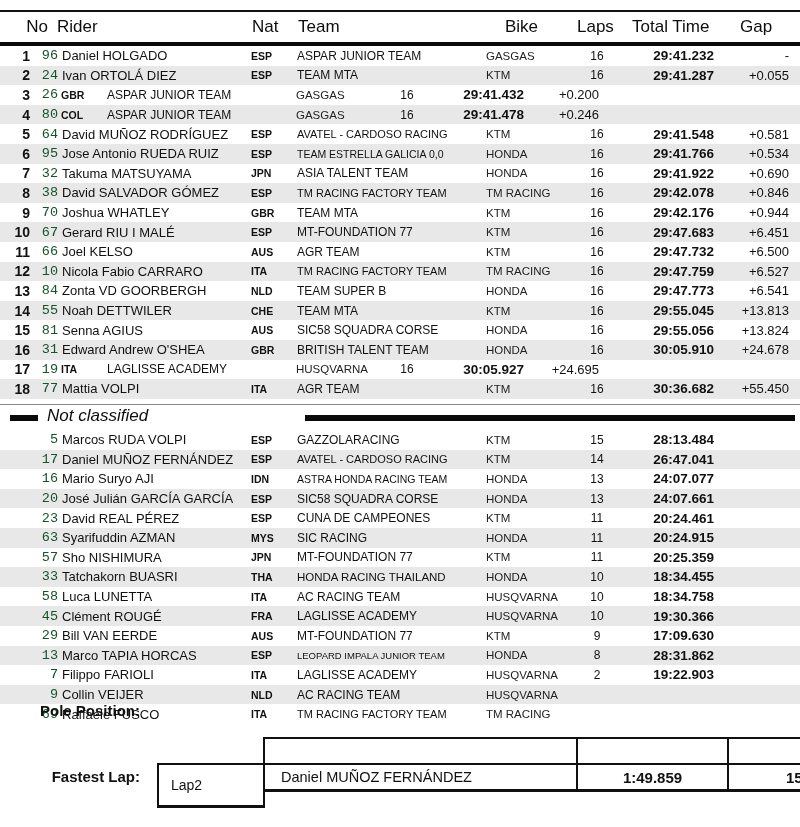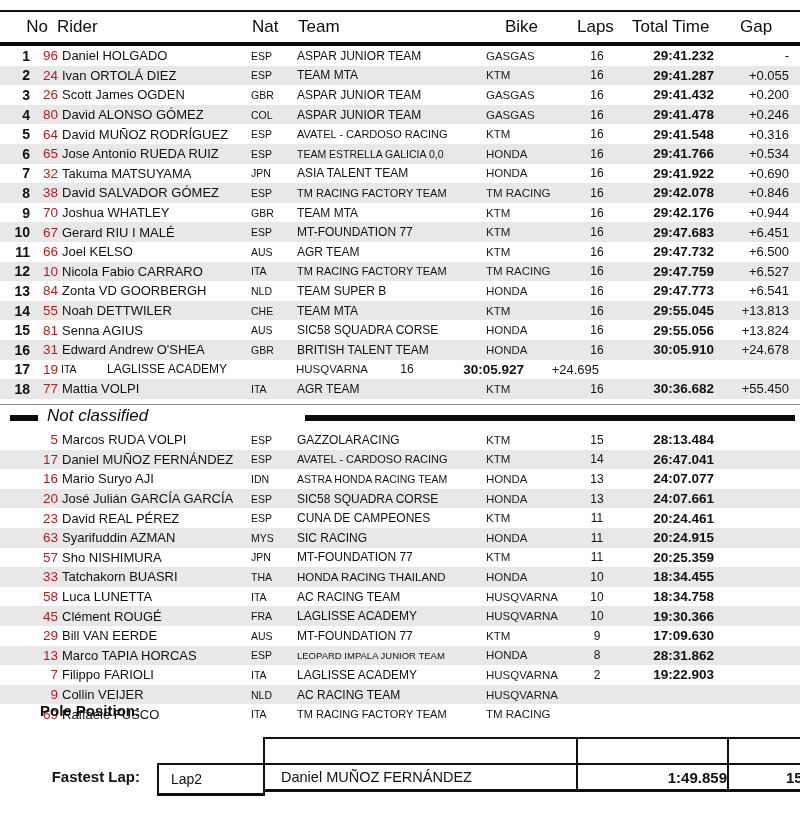--- a/index.html
+++ b/index.html
@@ -11,23 +11,23 @@
   .topline{position:absolute;left:0;top:10px;width:800px;height:2px;background:#111;}
   .hdr{position:absolute;left:0;top:13px;width:648px;height:29px;font-size:17px;color:#0d0d0d;}
   .hdr span{position:absolute;top:4px;white-space:nowrap;}
   .thickline{position:absolute;left:0;top:42px;width:800px;height:4px;background:#0a0a0a;}
 
   
   .rows{position:absolute;left:0;width:800px;}
   .rrow{display:flex;align-items:center;height:19.6px;white-space:nowrap;}
   .rrow:nth-child(even){background:#e8e8e8;}
   .c-pos{width:30px;text-align:right;font-weight:700;font-size:14px;}
-  .c-no{width:26px;margin-left:2px;text-align:right;font-size:13.5px;color:#b91c1c;}
+  .c-no{width:26px;margin-left:2px;text-align:right;font-size:13.5px;color:#14532d;font-family:Liberation Mono, monospace;}
   .c-name{width:186px;margin-left:4px;font-size:13px;overflow:hidden;}
-  .c-nat{width:36px;margin-left:3px;font-size:10.5px;font-weight:400;}
+  .c-nat{width:36px;margin-left:3px;font-size:10.5px;font-weight:700;}
   .c-team{width:182px;margin-left:10px;padding-right:30px;box-sizing:border-box;font-size:12px;overflow:hidden;}
   .c-bike{width:90px;margin-left:7px;font-size:11.5px;color:#222;}
   .c-laps{width:42px;text-align:center;font-size:12px;}
   .c-total{width:96px;text-align:right;font-weight:700;font-size:13.5px;}
   .c-gap{width:75px;text-align:right;font-size:13px;}
 
   .endline{position:absolute;left:0;top:404px;width:800px;height:1px;background:#8a8a8a;}
 
   
   .nc-bar{position:absolute;height:6px;background:#0a0a0a;top:415px;}
@@ -78,53 +78,51 @@
         <span class="c-nat">ESP</span>
         <span class="c-team fit">TEAM MTA</span>
         <span class="c-bike">KTM</span>
         <span class="c-laps">16</span>
         <span class="c-total">29:41.287</span>
         <span class="c-gap">+0.055</span>
       </div>
       <div class="rrow">
         <span class="c-pos">3</span>
         <span class="c-no">26</span>
-        <span class="c-name fit">Scott James OGDEN</span>
         <span class="c-nat">GBR</span>
         <span class="c-team fit">ASPAR JUNIOR TEAM</span>
         <span class="c-bike">GASGAS</span>
         <span class="c-laps">16</span>
         <span class="c-total">29:41.432</span>
         <span class="c-gap">+0.200</span>
       </div>
       <div class="rrow">
         <span class="c-pos">4</span>
         <span class="c-no">80</span>
-        <span class="c-name fit">David ALONSO GÓMEZ</span>
         <span class="c-nat">COL</span>
         <span class="c-team fit">ASPAR JUNIOR TEAM</span>
         <span class="c-bike">GASGAS</span>
         <span class="c-laps">16</span>
         <span class="c-total">29:41.478</span>
         <span class="c-gap">+0.246</span>
       </div>
       <div class="rrow">
         <span class="c-pos">5</span>
         <span class="c-no">64</span>
         <span class="c-name fit">David MUÑOZ  RODRÍGUEZ</span>
         <span class="c-nat">ESP</span>
         <span class="c-team fit" style="font-size: 11px;">AVATEL - CARDOSO RACING</span>
         <span class="c-bike">KTM</span>
         <span class="c-laps">16</span>
         <span class="c-total">29:41.548</span>
-        <span class="c-gap">+0.316</span>
+        <span class="c-gap">+0.581</span>
       </div>
       <div class="rrow">
         <span class="c-pos">6</span>
-        <span class="c-no">65</span>
+        <span class="c-no">95</span>
         <span class="c-name fit">Jose Antonio RUEDA RUIZ</span>
         <span class="c-nat">ESP</span>
         <span class="c-team fit" style="font-size: 10.5px;">TEAM ESTRELLA GALICIA 0,0</span>
         <span class="c-bike">HONDA</span>
         <span class="c-laps">16</span>
         <span class="c-total">29:41.766</span>
         <span class="c-gap">+0.534</span>
       </div>
       <div class="rrow">
         <span class="c-pos">7</span>
@@ -433,26 +431,26 @@
       </div>
     </div>
 
   <div class="flabel" style="top:702px;">Pole Position:</div>
   <div class="flabel" style="top:768px;">Fastest Lap:</div>
 
   <div class="fbox" style="left:263px;top:737px;width:315px;height:28px;"></div>
   <div class="fbox" style="left:576px;top:737px;width:153px;height:28px;"></div>
   <div class="fbox" style="left:727px;top:737px;width:85px;height:28px;"></div>
 
-  <div class="fbox heavy" style="left:157px;top:763px;width:108px;height:33px;padding-left:12px;">
+  <div class="fbox heavy" style="left:157px;top:763px;width:108px;height:45px;padding-left:12px;">
     <span>Lap2</span>
   </div>
   <div class="fbox heavy" style="left:263px;top:763px;width:315px;height:29px;padding-left:16px;font-size:14.5px;">
     <span>Daniel MUÑOZ  FERNÁNDEZ</span>
   </div>
-  <div class="fbox heavy" style="left:576px;top:763px;width:163px;height:29px;justify-content:flex-end;padding-right:10px;font-weight:700;font-size:15px;">
+  <div class="fbox heavy" style="left:576px;top:763px;width:163px;height:29px;justify-content:center;padding-right:10px;font-weight:700;font-size:15px;">
     <span>1:49.859</span>
   </div>
   <div class="fbox heavy" style="left:727px;top:763px;width:85px;height:29px;padding-left:57px;font-weight:700;font-size:15px;">
     <span>15</span>
   </div>
 
 </div>
 
 </body></html>

